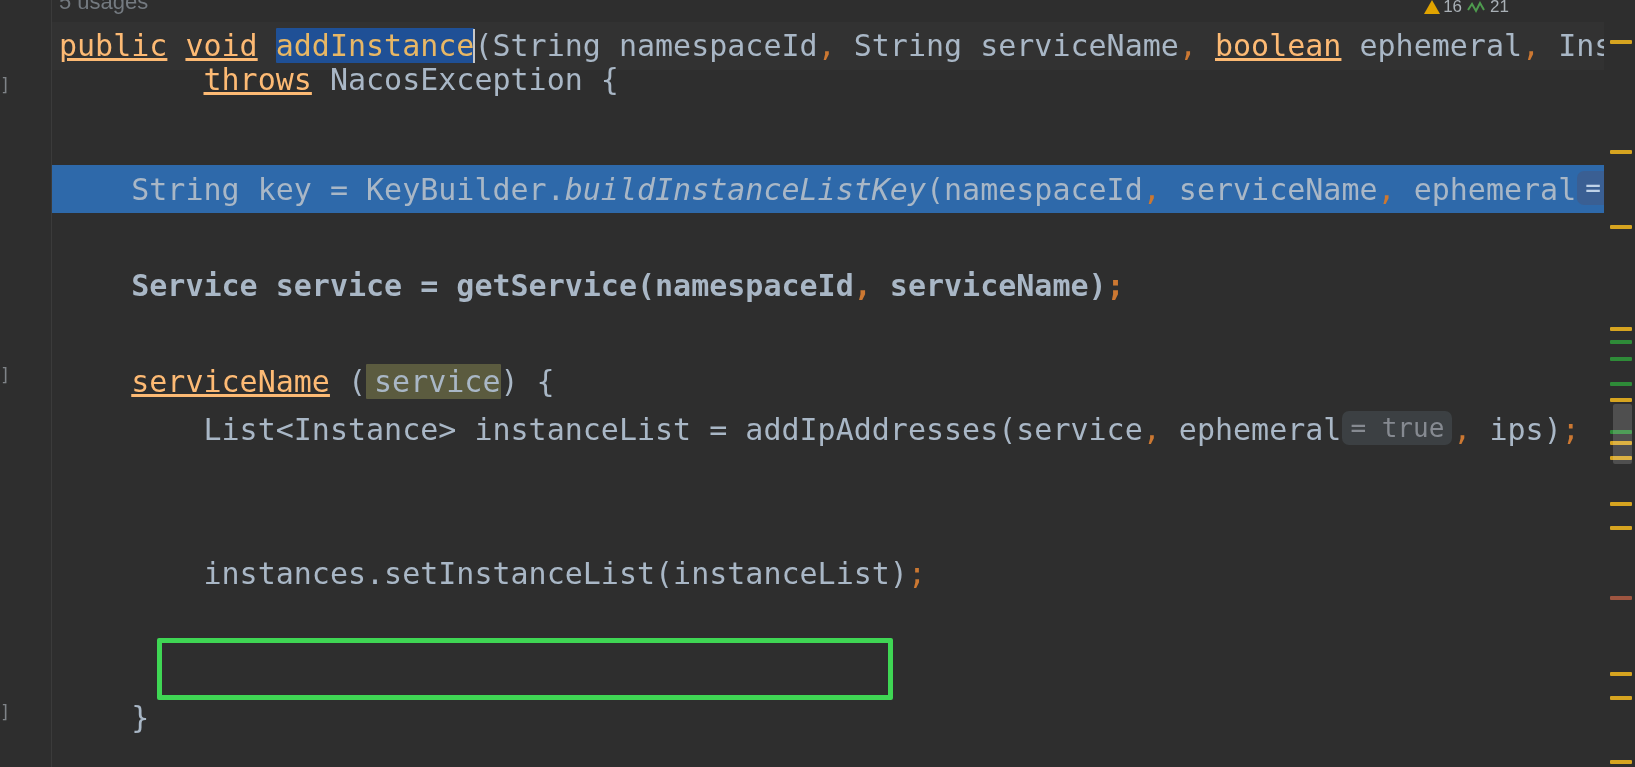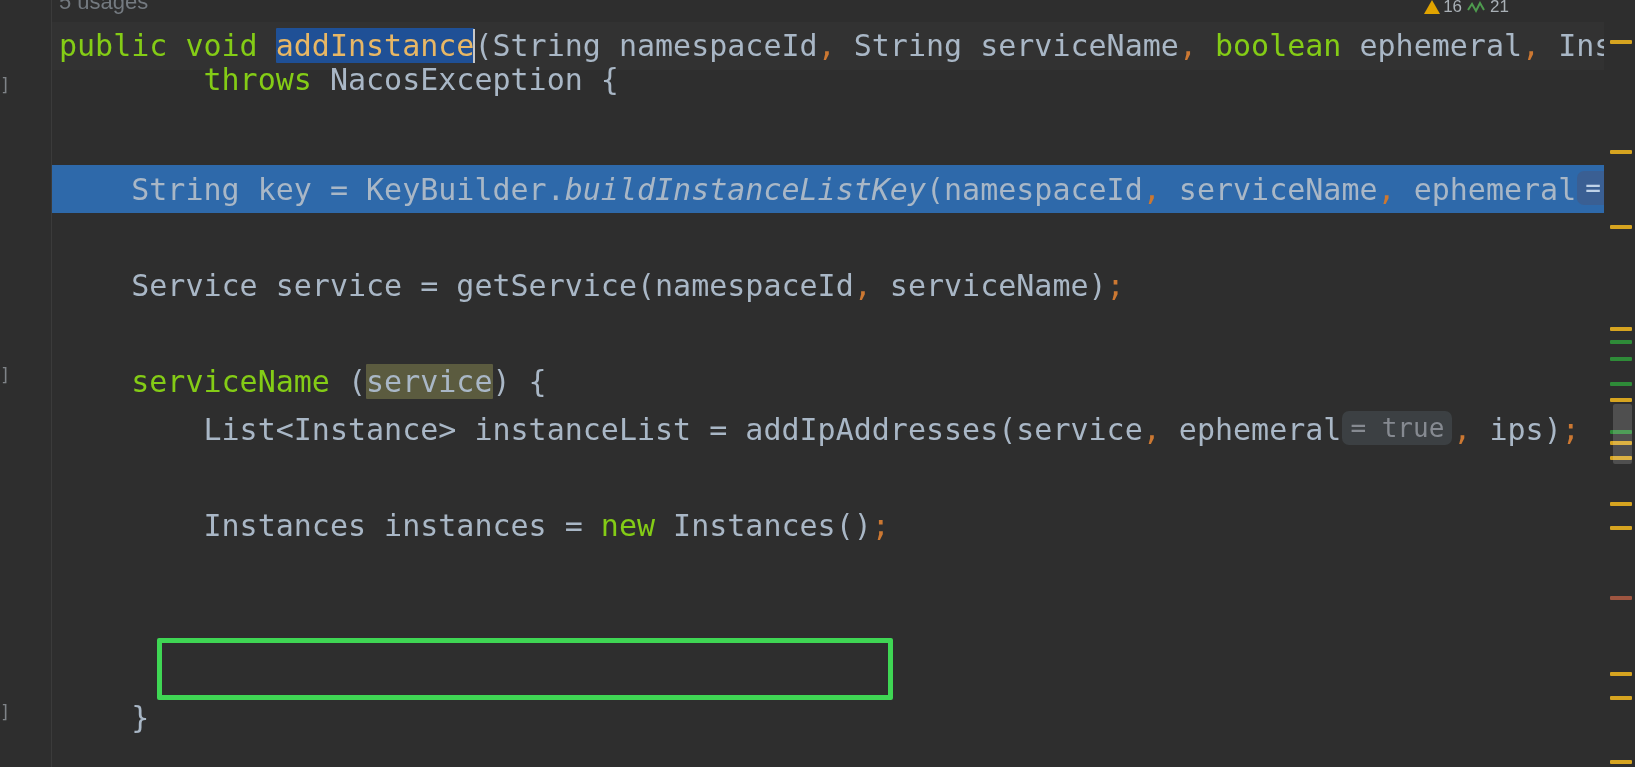--- a/index.html
+++ b/index.html
@@ -82,32 +82,33 @@
     position: absolute;
     left: 0;
     width: 1635px;
     height: 48px;
     z-index: 1;
   }
   .lnbg.sel       { background: #2E69AA; }
   .lnbg.caretline { background: #323232; }
 
   
-  .kw      { color: #84cc16; }
+  .kw      { color: #fdba74; text-decoration: underline; }
   .id      { color: #A9B7C6; }
   .stat    { color: #A9B7C6; font-style: italic; }
   .fld     { color: #9876AA; }
   .punc    { color: #A9B7C6; }
   .comma   { color: #CC7832; }
   .semi    { color: #CC7832; }
 
   
   .hl-ident {
     background: #5B5B3F;
     border-radius: 1px;
+    padding-left: 8px;
   }
   
   .hl-sel {
     background: #1F5096;
     color: #E8B765;
     border-radius: 1px;
   }
   .caret {
     display: inline-block;
     width: 2px;
@@ -238,26 +239,26 @@
   <div class="usages-row" style="top:-9px;">
     <span class="usages-label">5 usages</span>
   </div>
 
   <div class="code-area" id="code-area">
       <div class="code-line" style="top: 22px;"><span class="txt"><span class="kw">public</span><span class="id"> </span><span class="kw">void</span><span class="id"> </span><span class="hl-sel">addInstance</span><span class="caret"></span><span class="punc">(</span><span class="id">String</span><span class="id"> namespaceId</span><span class="comma">,</span><span class="id"> </span><span class="id">String</span><span class="id"> serviceName</span><span class="comma">,</span><span class="id"> </span><span class="kw">boolean</span><span class="id"> ephemeral</span><span class="comma">,</span><span class="id"> </span><span class="id">Inst</span></span></div>
       <div class="code-line" style="top: 56px;"><span class="txt"><span class="id">        </span><span class="kw">throws</span><span class="id"> NacosException {</span></span></div>
       <div class="code-line" style="top: 118px;"><span class="txt"></span></div>
       <div class="code-line" style="top: 166px;"><span class="txt"><span class="id">    </span><span class="id">String</span><span class="id"> key </span><span class="id">=</span><span class="id"> KeyBuilder.</span><span class="stat">buildInstanceListKey</span><span class="id">(namespaceId</span><span class="comma">,</span><span class="id"> serviceName</span><span class="comma">,</span><span class="id"> ephemeral</span><span class="inlay inlay-sel">= true</span></span></div>
       <div class="code-line" style="top: 214px;"><span class="txt"></span></div>
-      <div class="code-line" style="top: 262px;"><span class="txt"><span class="id">    </span><span class="id">Service service </span><span class="id">=</span><span class="id"> getService(namespaceId</span><span class="comma">,</span><span class="id"> serviceName)</span><span class="semi">;</span></span></div>
+      <div class="code-line" style="top: 262px; font-weight: bold;"><span class="txt"><span class="id">    </span><span class="id">Service service </span><span class="id">=</span><span class="id"> getService(namespaceId</span><span class="comma">,</span><span class="id"> serviceName)</span><span class="semi">;</span></span></div>
       <div class="code-line" style="top: 310px;"><span class="txt"></span></div>
       <div class="code-line" style="top: 358px;"><span class="txt"><span class="id">    </span><span class="kw">serviceName</span><span class="id"> (</span><span class="hl-ident">service</span><span class="id">) {</span></span></div>
       <div class="code-line" style="top: 406px;"><span class="txt"><span class="id">        </span><span class="id">List&lt;Instance&gt; instanceList </span><span class="id">=</span><span class="id"> addIpAddresses(service</span><span class="comma">,</span><span class="id"> ephemeral</span><span class="inlay">= true</span><span class="comma">,</span><span class="id"> ips)</span><span class="semi">;</span></span></div>
       <div class="code-line" style="top: 454px;"><span class="txt"></span></div>
-      <div class="code-line" style="top: 502px;"><span class="txt"><span class="id">        </span><span class="id">Instances instances </span><span class="id">=</span><span class="id"> </span><span class="kw">new</span><span class="id"> Instances()</span><span class="semi">;</span></span></div>
+      <div class="code-line" style="top: 550px;"><span class="txt"><span class="id">        </span><span class="id">instances.setInstanceList(instanceList)</span><span class="semi">;</span></span></div>
       <div class="code-line" style="top: 598px;"><span class="txt"></span></div>
       <div class="code-line" style="top: 694px;"><span class="txt"><span class="id">    }</span></span></div>
     </div>
 
   <div class="annotation-box" style="left:157px; top:638px; width:736px; height:62px;"></div>
 
   <div class="inspections">
     <div class="insp-item">
       <span class="tri-warn"></span>
       <span class="insp-count">16</span>

